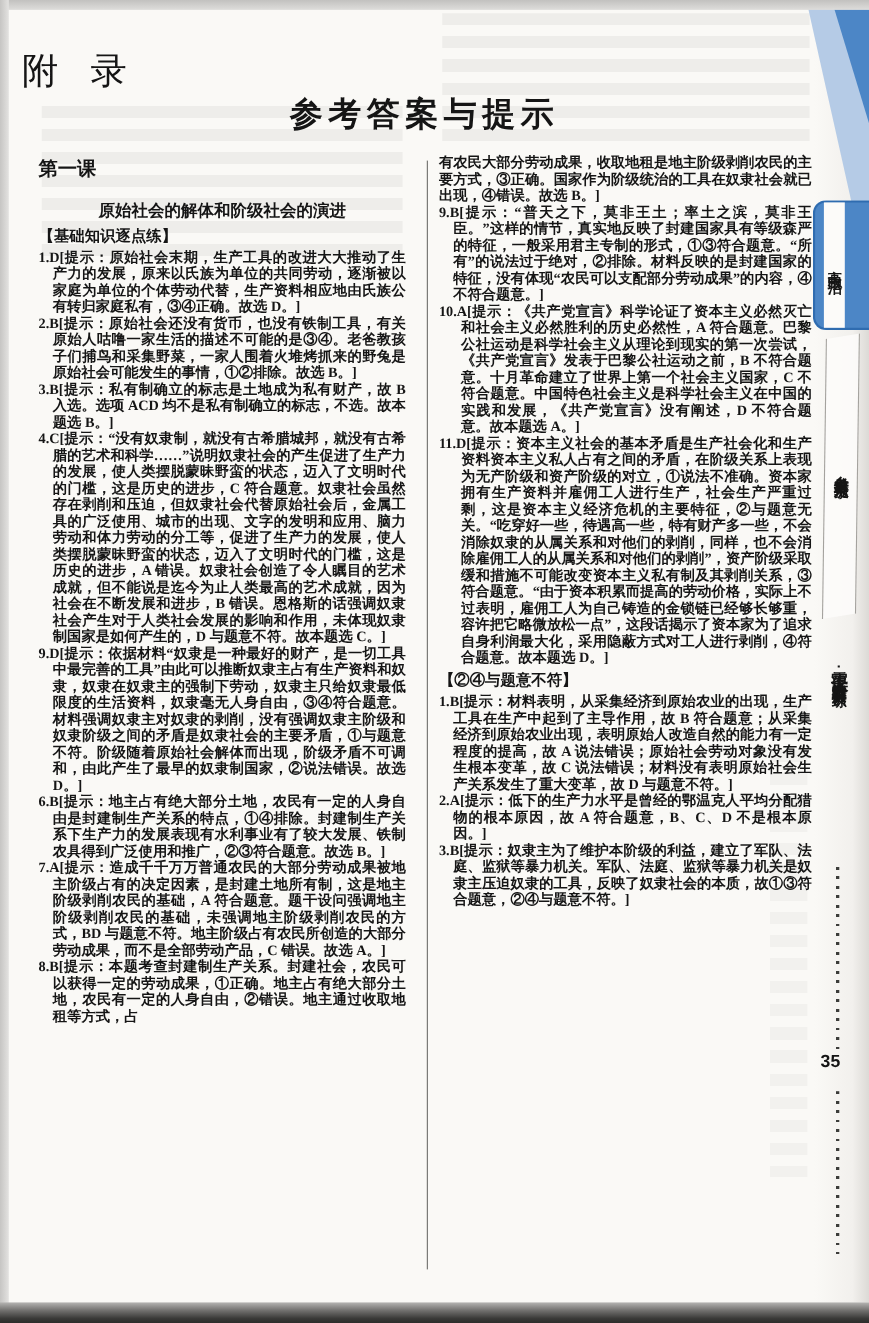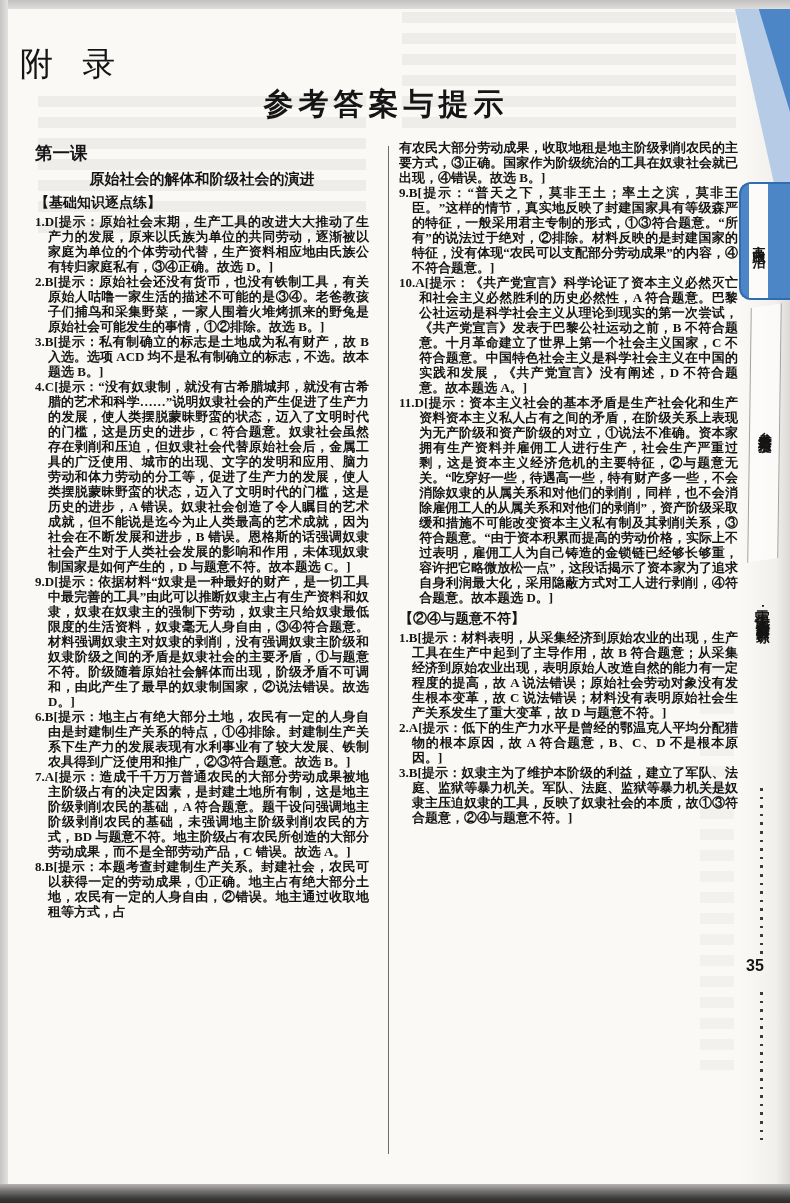--- a/index.html
+++ b/index.html
@@ -28,21 +28,21 @@
         font-size:33px;font-weight:400;letter-spacing:10px;}
   .main-title{position:absolute;left:30px;top:84px;width:712px;margin:0;text-align:center;
         font-family:"Liberation Sans",sans-serif;font-size:30px;font-weight:800;letter-spacing:5px;}
   
   .col-left{position:absolute;left:35px;top:142px;width:334px;}
   .col-right{position:absolute;left:399px;top:140px;width:339px;}
   .divider{position:absolute;left:388px;top:146px;width:1px;height:1008px;background:#6d6d6b;}
   .lesson{display:flex;font-family:"Liberation Sans",sans-serif;font-size:17.5px;font-weight:800;line-height:23.5px;}
   .lesson-label{white-space:nowrap;margin-right:16px;}
   .lesson-title{width:284px;letter-spacing:-.2px;}
-  .lesson-sub{text-align:center;font-family:"Liberation Sans",sans-serif;font-size:15px;font-weight:800;margin-top:4px;}
+  .lesson-sub{text-align:center;font-family:"Liberation Sans",sans-serif;font-size:15px;font-weight:800;margin-top:16px;}
   .section-head{font-family:"Liberation Sans",sans-serif;font-size:14px;font-weight:800;margin:5px 0 2px;}
   p.ans,p.cont{margin:0;font-size:13px;line-height:15px;text-align:justify;font-weight:600;}
   p.ans{padding-left:1em;text-indent:-1em;}
   p.ans.wide{padding-left:1.55em;text-indent:-1.55em;}
   
   .subject-tab{position:absolute;left:739px;top:182px;width:51px;height:118px;background:#4c86c6;
         border:2px solid #2f6cb0;border-right:none;border-radius:12px 0 0 12px;box-sizing:border-box;}
   .tab-white{position:absolute;left:8px;top:0;bottom:0;width:19px;background:#fcfbf9;
         display:flex;align-items:center;justify-content:center;}
   .tab-text{writing-mode:vertical-rl;font-family:"Liberation Sans",sans-serif;font-size:13px;font-weight:800;letter-spacing:3px;}

